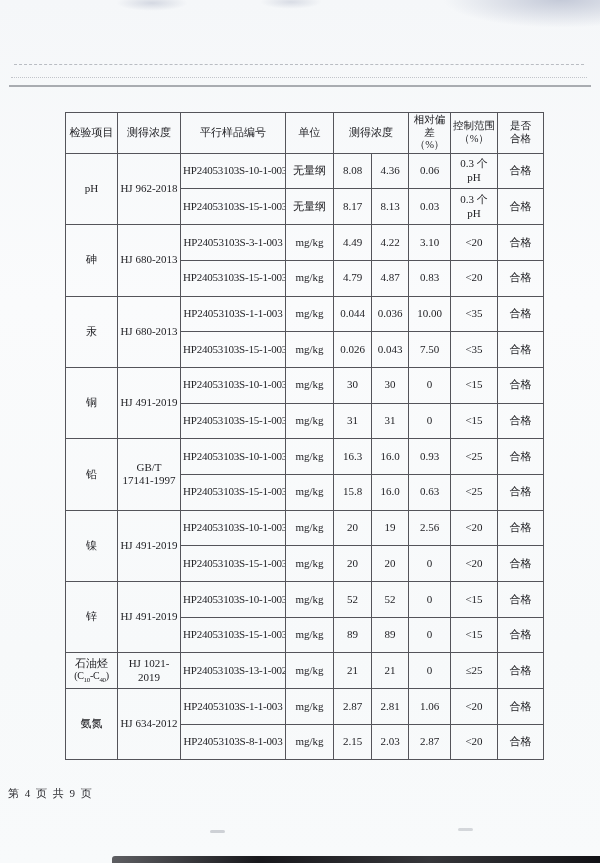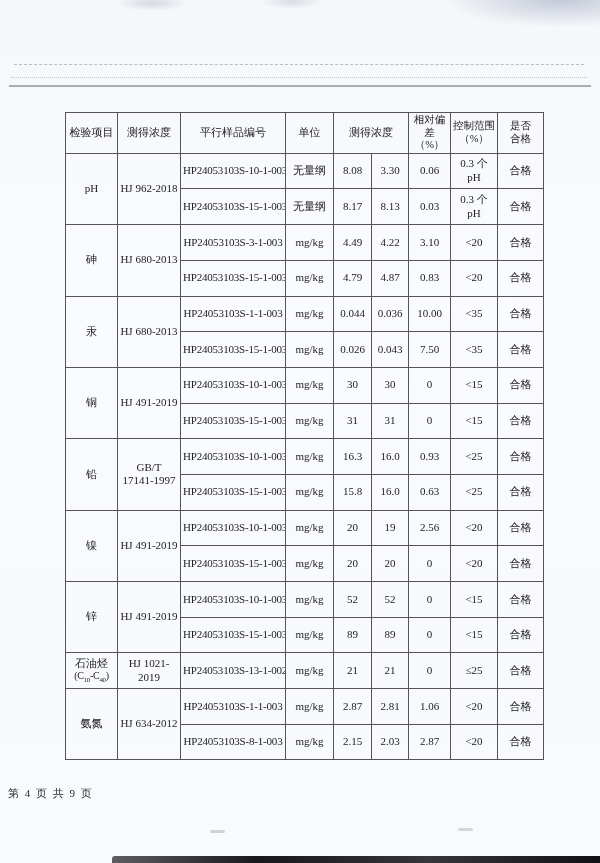--- a/index.html
+++ b/index.html
@@ -109,21 +109,21 @@
       </tr>
     </thead>
     <tbody>
 
       <tr>
         <td class="c-item" rowspan="2">pH</td>
         <td class="c-method" rowspan="2">HJ 962-2018</td>
         <td class="c-sample">HP24053103S-10-1-003</td>
         <td class="c-unit">无量纲</td>
         <td>8.08</td>
-        <td>3.30</td>
+        <td>4.36</td>
         <td>0.06</td>
         <td>0.3 个 pH</td>
         <td>合格</td>
       </tr>
       <tr>
         <td class="c-sample">HP24053103S-15-1-003</td>
         <td class="c-unit">无量纲</td>
         <td>8.17</td>
         <td>8.13</td>
         <td>0.03</td>

